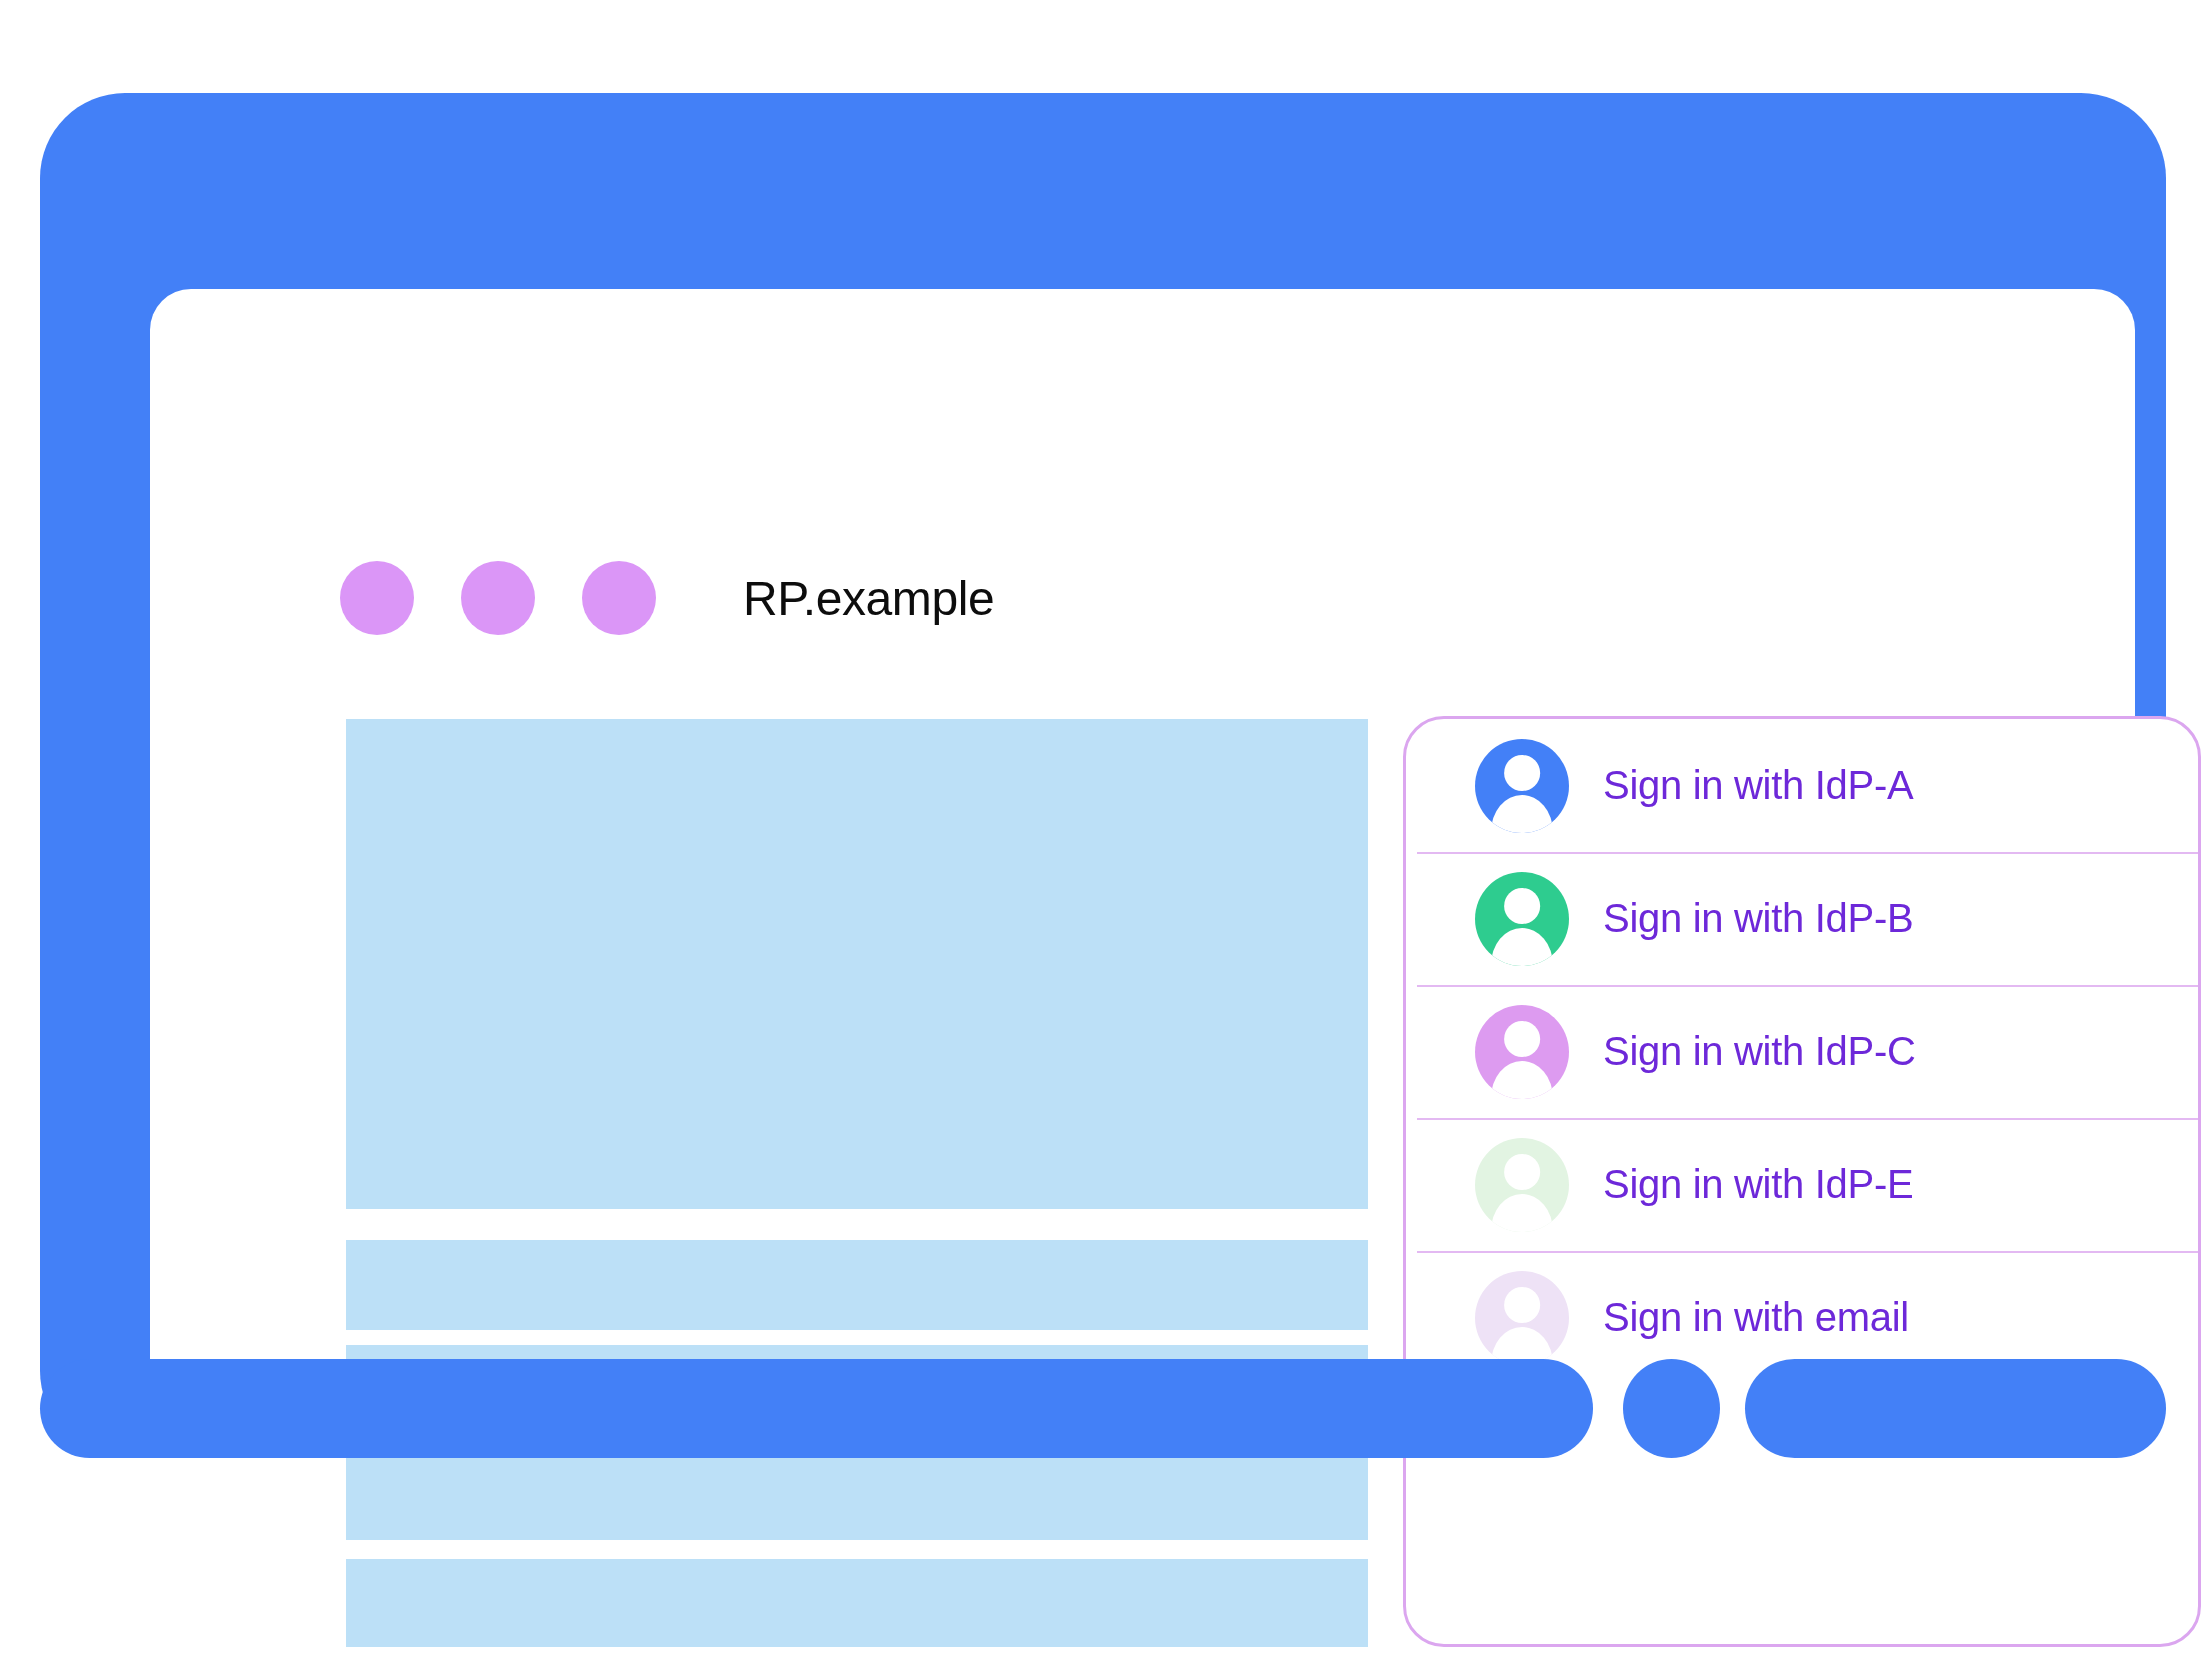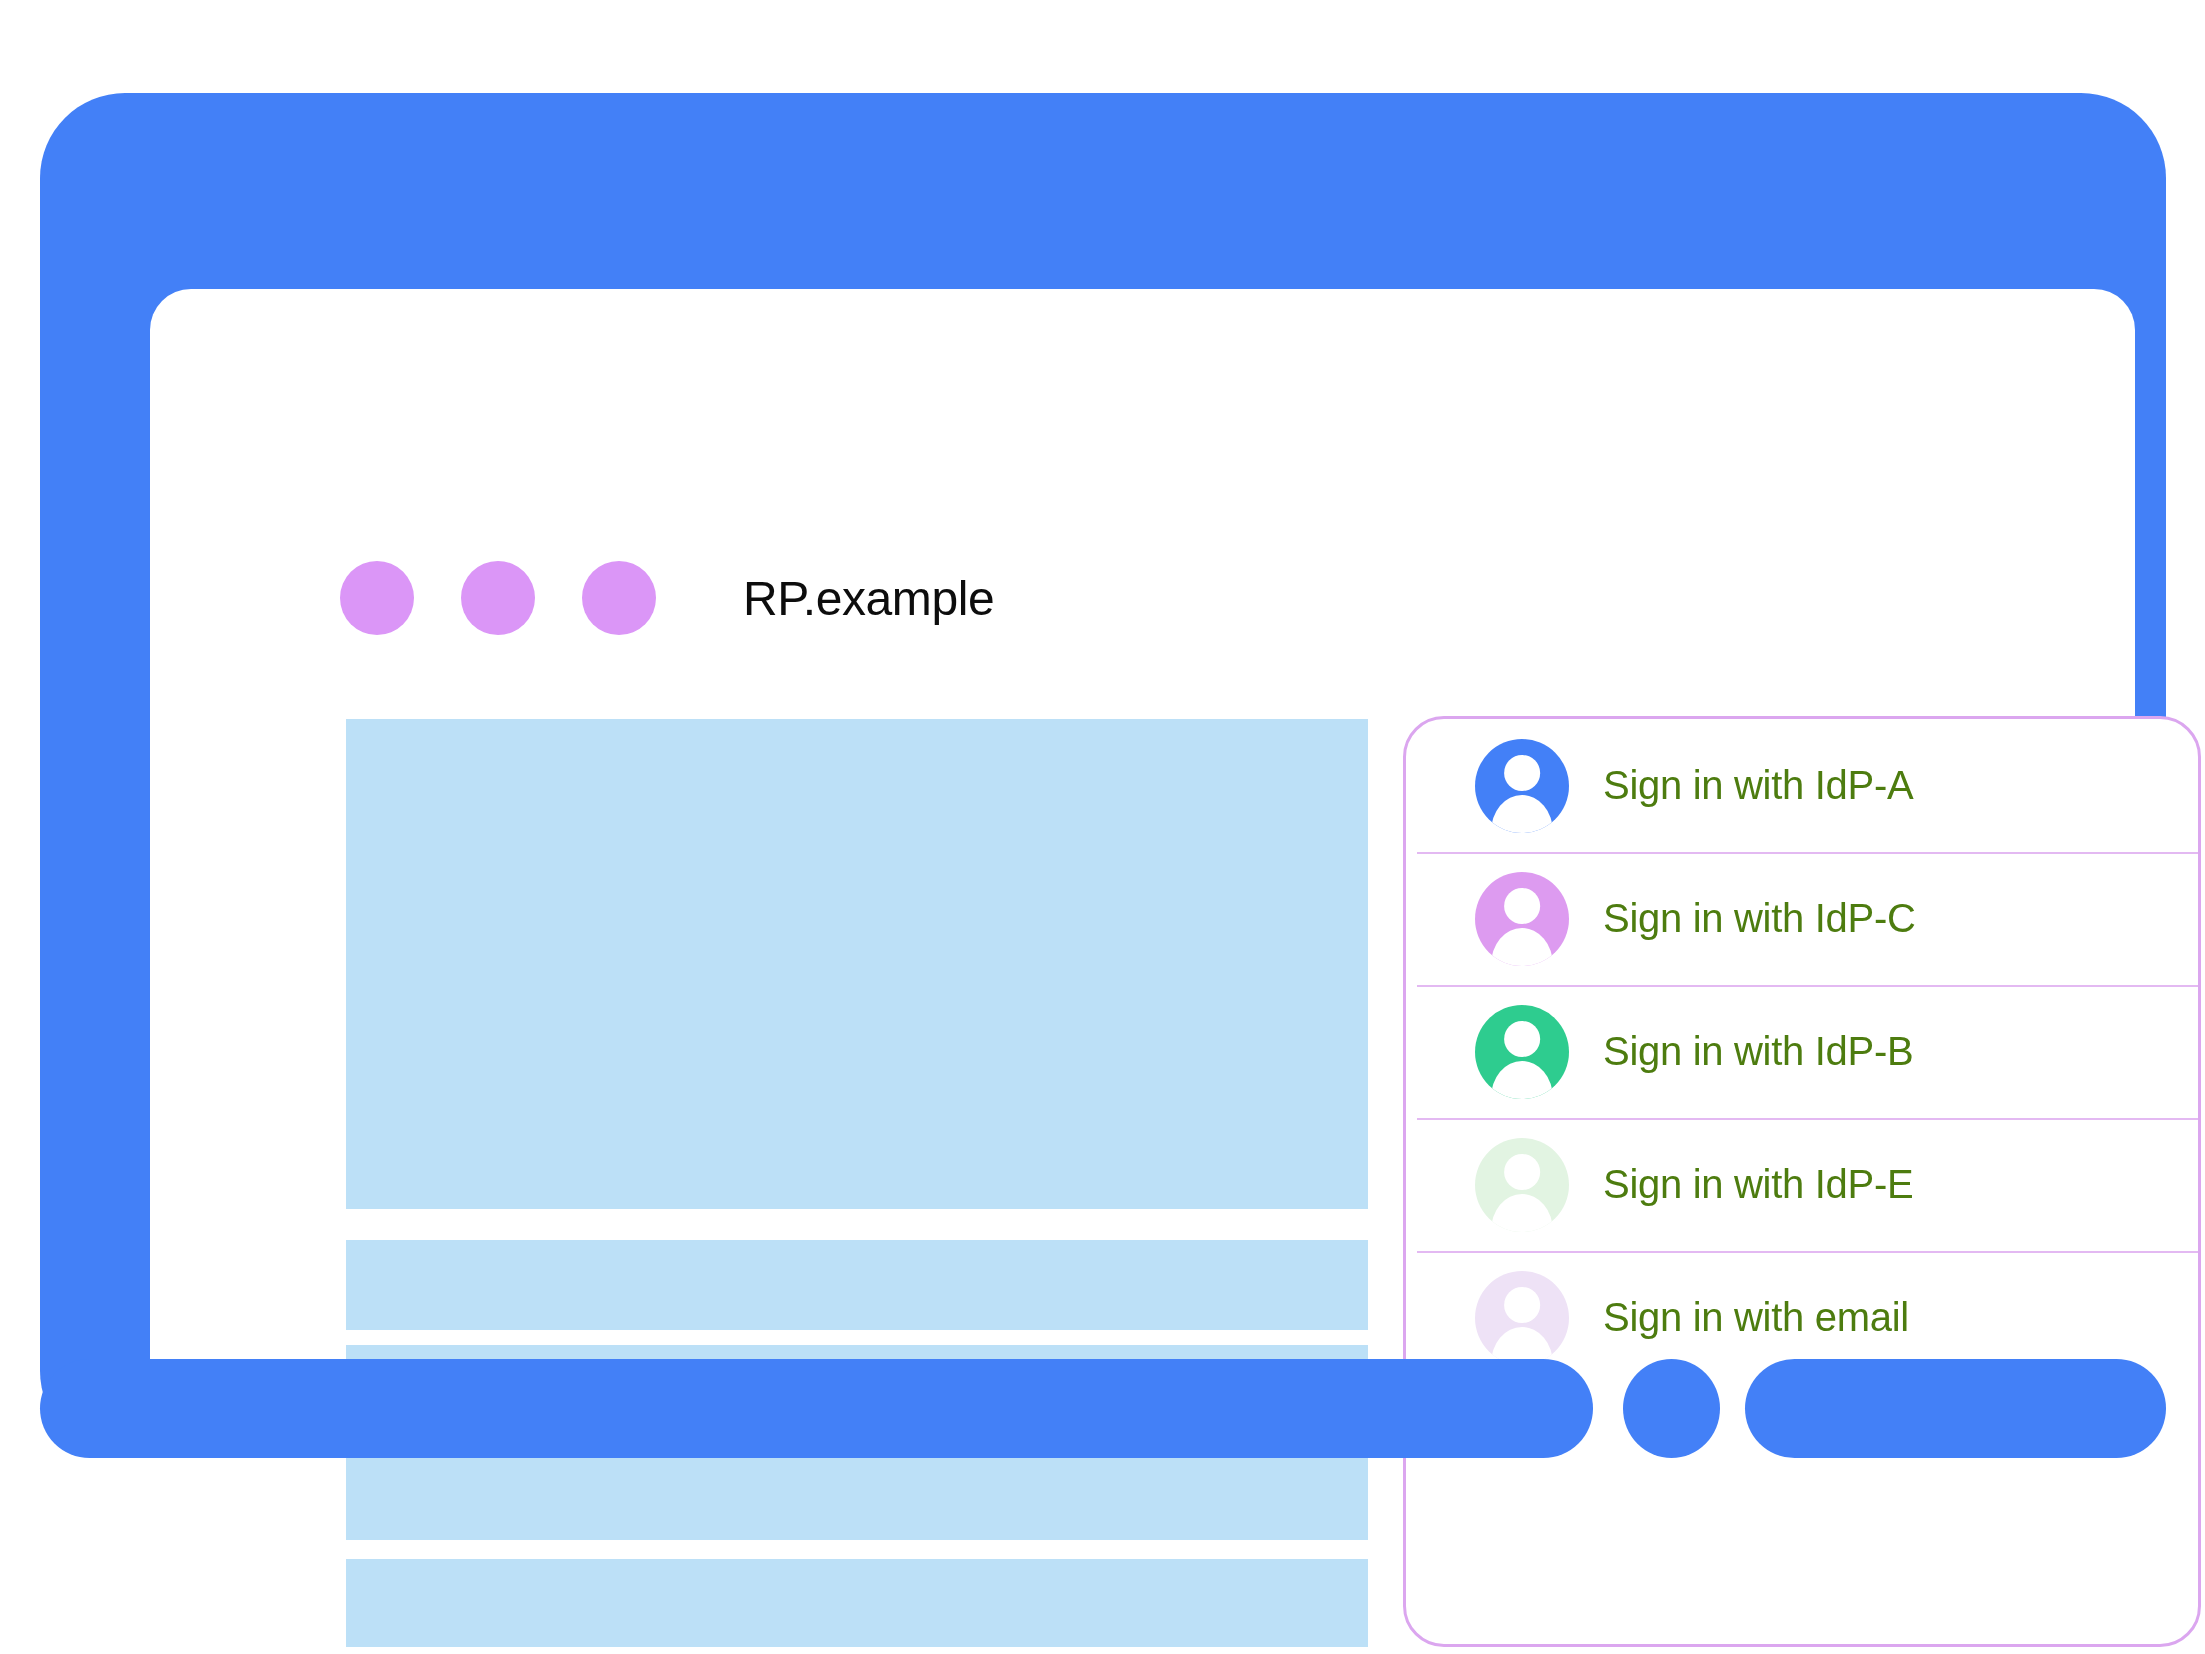--- a/index.html
+++ b/index.html
@@ -144,21 +144,21 @@
     top: 60%;
     width: 66%;
     height: 56%;
     transform: translateX(-50%);
     background: #ffffff;
     border-radius: 50% 50% 0 0 / 70% 70% 0 0;
   }
   .account-label {
     margin-left: 34px;
     font-size: 40px;
-    color: #4d7c0f;
+    color: #6d28d9;
     white-space: nowrap;
     letter-spacing: -0.3px;
   }
 </style>
 </head>
 <body>
 
 <div id="device-frame">
   <div id="device-screen">
 
@@ -179,33 +179,33 @@
 
       <div class="account-row">
         <span class="avatar" style="background: rgb(67, 128, 247);">
           <span class="head"></span>
             <span class="body"></span>
         </span>
         <span class="account-label">Sign in with IdP-A</span>
       </div>
 
       <div class="account-row">
+        <span class="avatar" style="background: rgb(46, 204, 143);">
+          <span class="head"></span>
+            <span class="body"></span>
+        </span>
+        <span class="account-label">Sign in with IdP-B</span>
+      </div>
+
+      <div class="account-row">
         <span class="avatar" style="background: rgb(221, 155, 240);">
           <span class="head"></span>
             <span class="body"></span>
         </span>
         <span class="account-label">Sign in with IdP-C</span>
-      </div>
-
-      <div class="account-row">
-        <span class="avatar" style="background: rgb(46, 204, 143);">
-          <span class="head"></span>
-            <span class="body"></span>
-        </span>
-        <span class="account-label">Sign in with IdP-B</span>
       </div>
 
 
       <div class="account-row">
         <span class="avatar" style="background: rgb(226, 244, 226);">
           <span class="head"></span>
             <span class="body"></span>
         </span>
         <span class="account-label">Sign in with IdP-E</span>
       </div>

